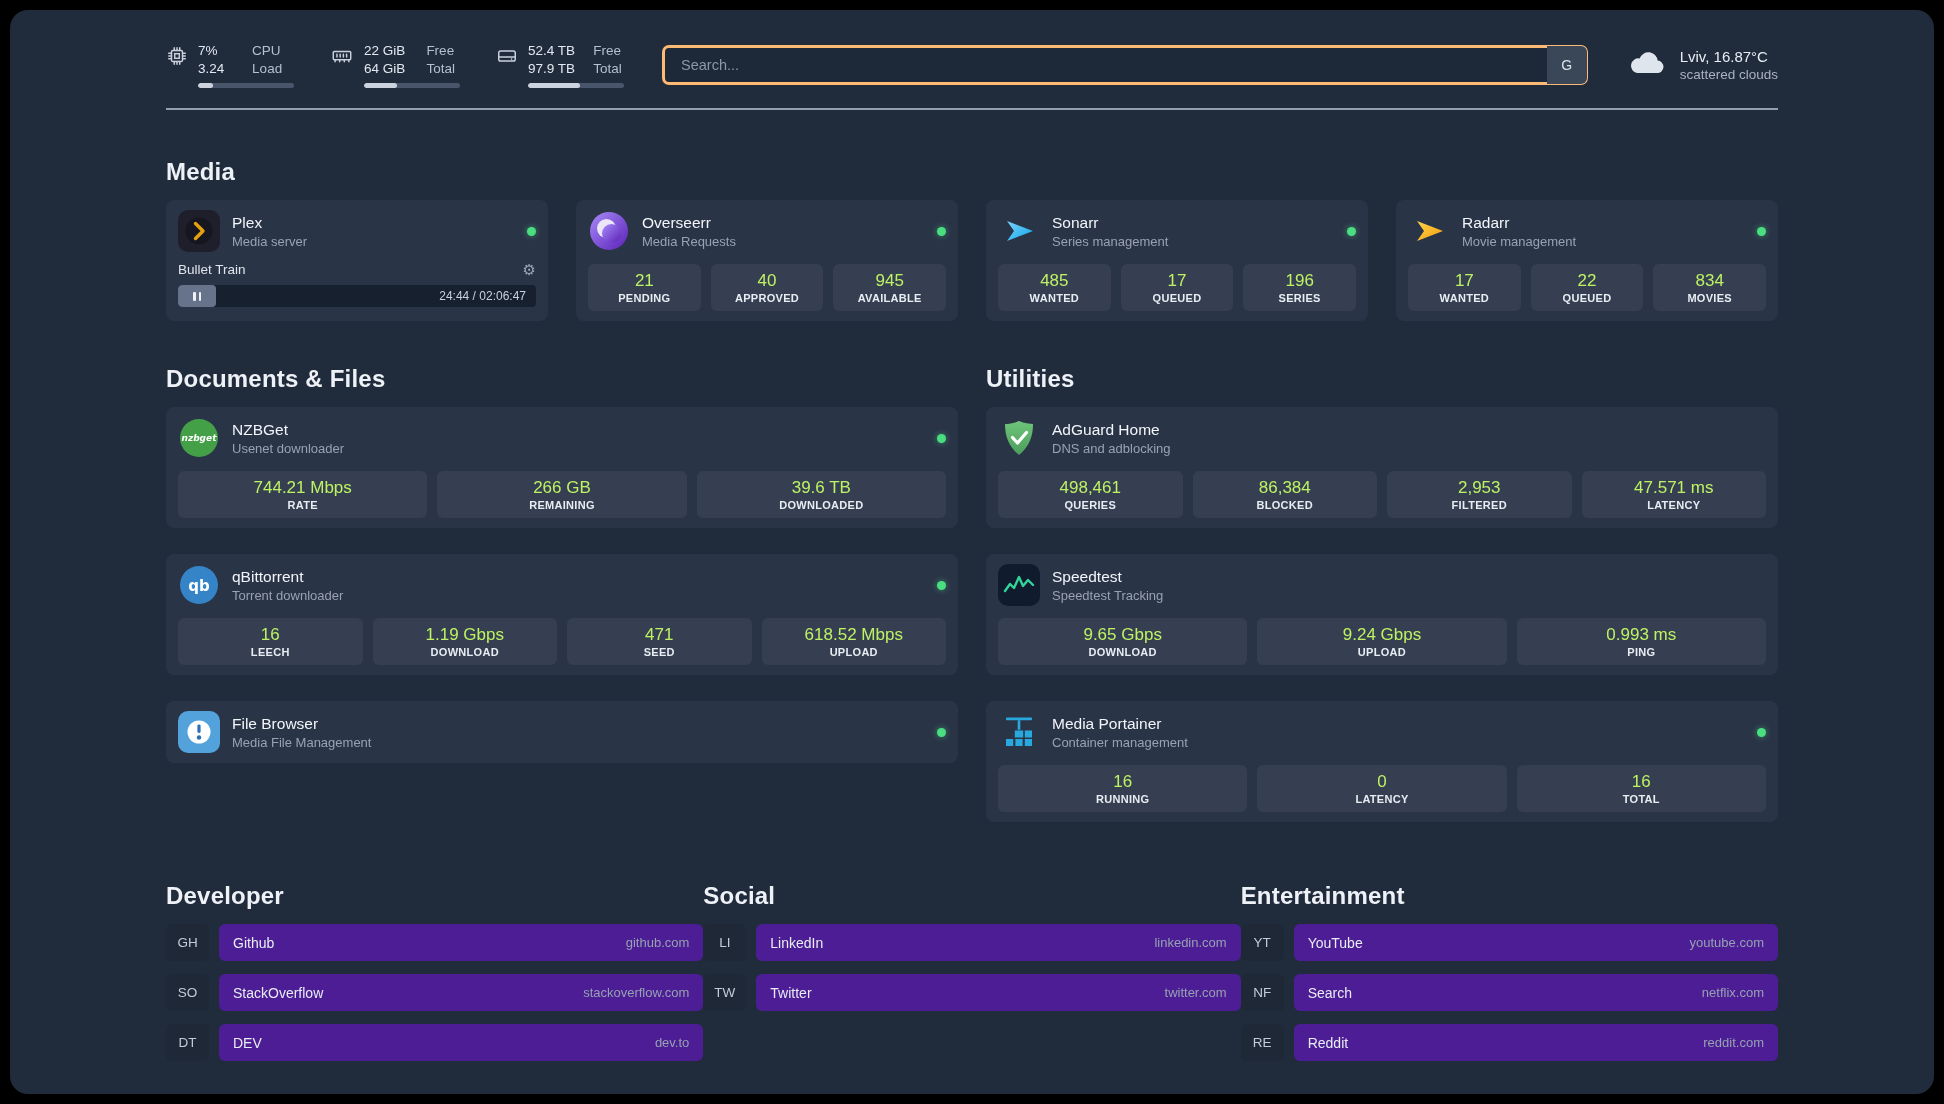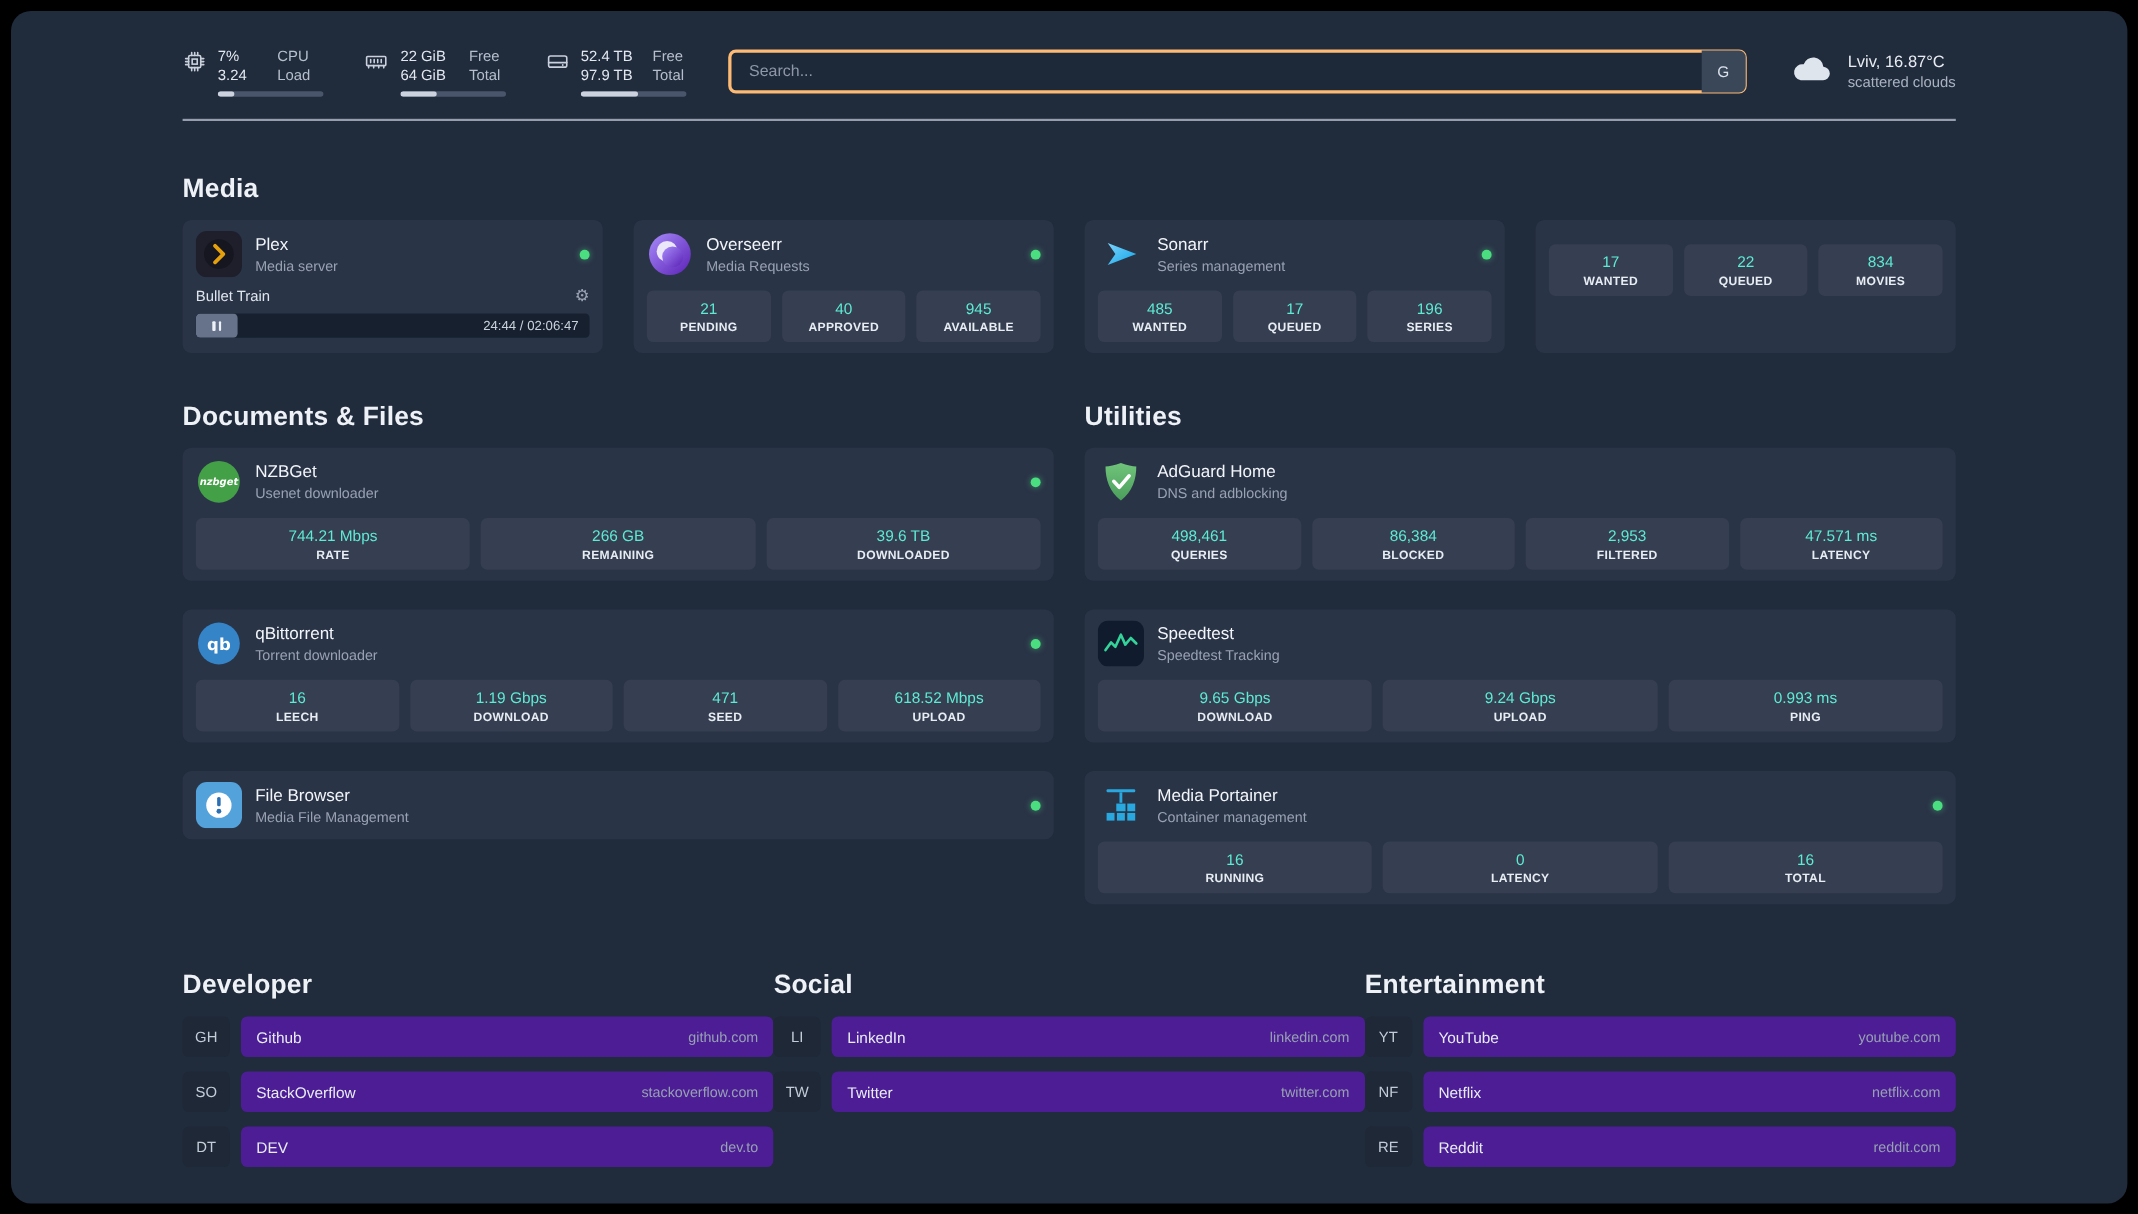--- a/index.html
+++ b/index.html
@@ -39,21 +39,21 @@
   .card{background:#2a3447;border-radius:8px;padding:10px 12px;box-sizing:border-box;}
   .card-head{display:flex;align-items:center;gap:12px;}
   .svc-icon{width:42px;height:42px;flex:none;display:flex;}
   .svc-meta{display:flex;flex-direction:column;}
   .svc-name{font-size:15.5px;font-weight:500;color:#f2f5f9;line-height:19px;}
   .svc-desc{font-size:13px;color:#98a2b3;margin-top:2px;}
   .dot{width:9px;height:9px;border-radius:50%;background:#4ade80;margin-left:auto;box-shadow:0 0 6px rgba(74,222,128,.55);flex:none;}
 
   .stats{display:flex;gap:10px;margin-top:12px;}
   .stat{flex:1;background:rgba(255,255,255,.055);border-radius:6px;padding:8px 4px 7px;text-align:center;}
-  .stat-value{font-size:14px;color:#5eead4;line-height:17px;}
+  .stat-value{font-size:17px;color:#bef264;line-height:17px;}
   .stat-label{font-size:11px;font-weight:700;color:#e8edf3;margin-top:3px;letter-spacing:.3px;}
 
   
   .np{margin-top:10px;}
   .np-row1{display:flex;align-items:center;}
   .np-title{font-size:13.5px;color:#dfe5ec;}
   .np-gear{margin-left:auto;color:#9aa4b4;font-size:15px;line-height:1;cursor:pointer;}
   .np-bar{margin-top:8px;height:22px;background:#16202f;border-radius:4px;display:flex;align-items:center;overflow:hidden;}
   .np-pause{width:38px;height:100%;background:#66738a;border-radius:4px;display:flex;align-items:center;justify-content:center;gap:3px;cursor:pointer;flex:none;border:none;}
   .np-pause i{width:2.5px;height:9px;background:#eef2f7;display:block;border-radius:1px;}
@@ -265,20 +265,38 @@
             <div class="stat-label">QUEUED</div>
           </div>
           <div class="stat">
             <div class="stat-value">196</div>
             <div class="stat-label">SERIES</div>
           </div>
         </div>
       </div>
 
       <div class="card">
+        <div class="card-head">
+          <span class="svc-icon">
+            <svg width="42" height="42" viewBox="0 0 42 42">
+              <defs>
+                    <linearGradient id="rdg" x1="0" y1="0" x2="1" y2="1">
+                      <stop offset="0" stop-color="#fcd34d"></stop>
+                      <stop offset="1" stop-color="#f59e0b"></stop>
+                    </linearGradient>
+                  </defs>
+              <path d="M9 11 L35 21 L9 31 L16 21 Z" fill="url(#rdg)"></path>
+            </svg>
+          </span>
+          <div class="svc-meta">
+            <span class="svc-name">Radarr</span>
+            <span class="svc-desc">Movie management</span>
+          </div>
+          <span class="dot"></span>
+        </div>
         <div class="stats">
           <div class="stat">
             <div class="stat-value">17</div>
             <div class="stat-label">WANTED</div>
           </div>
           <div class="stat">
             <div class="stat-value">22</div>
             <div class="stat-label">QUEUED</div>
           </div>
           <div class="stat">
@@ -546,21 +564,21 @@
           <div class="bm-row">
             <span class="bm-abbr">YT</span>
             <span class="bm-pill">
               <span class="bm-name">YouTube</span>
               <span class="bm-url">youtube.com</span>
             </span>
           </div>
           <div class="bm-row">
             <span class="bm-abbr">NF</span>
             <span class="bm-pill">
-              <span class="bm-name">Netflix</span>
+              <span class="bm-name">Search</span>
               <span class="bm-url">netflix.com</span>
             </span>
           </div>
           <div class="bm-row">
             <span class="bm-abbr">RE</span>
             <span class="bm-pill">
               <span class="bm-name">Reddit</span>
               <span class="bm-url">reddit.com</span>
             </span>
           </div>

